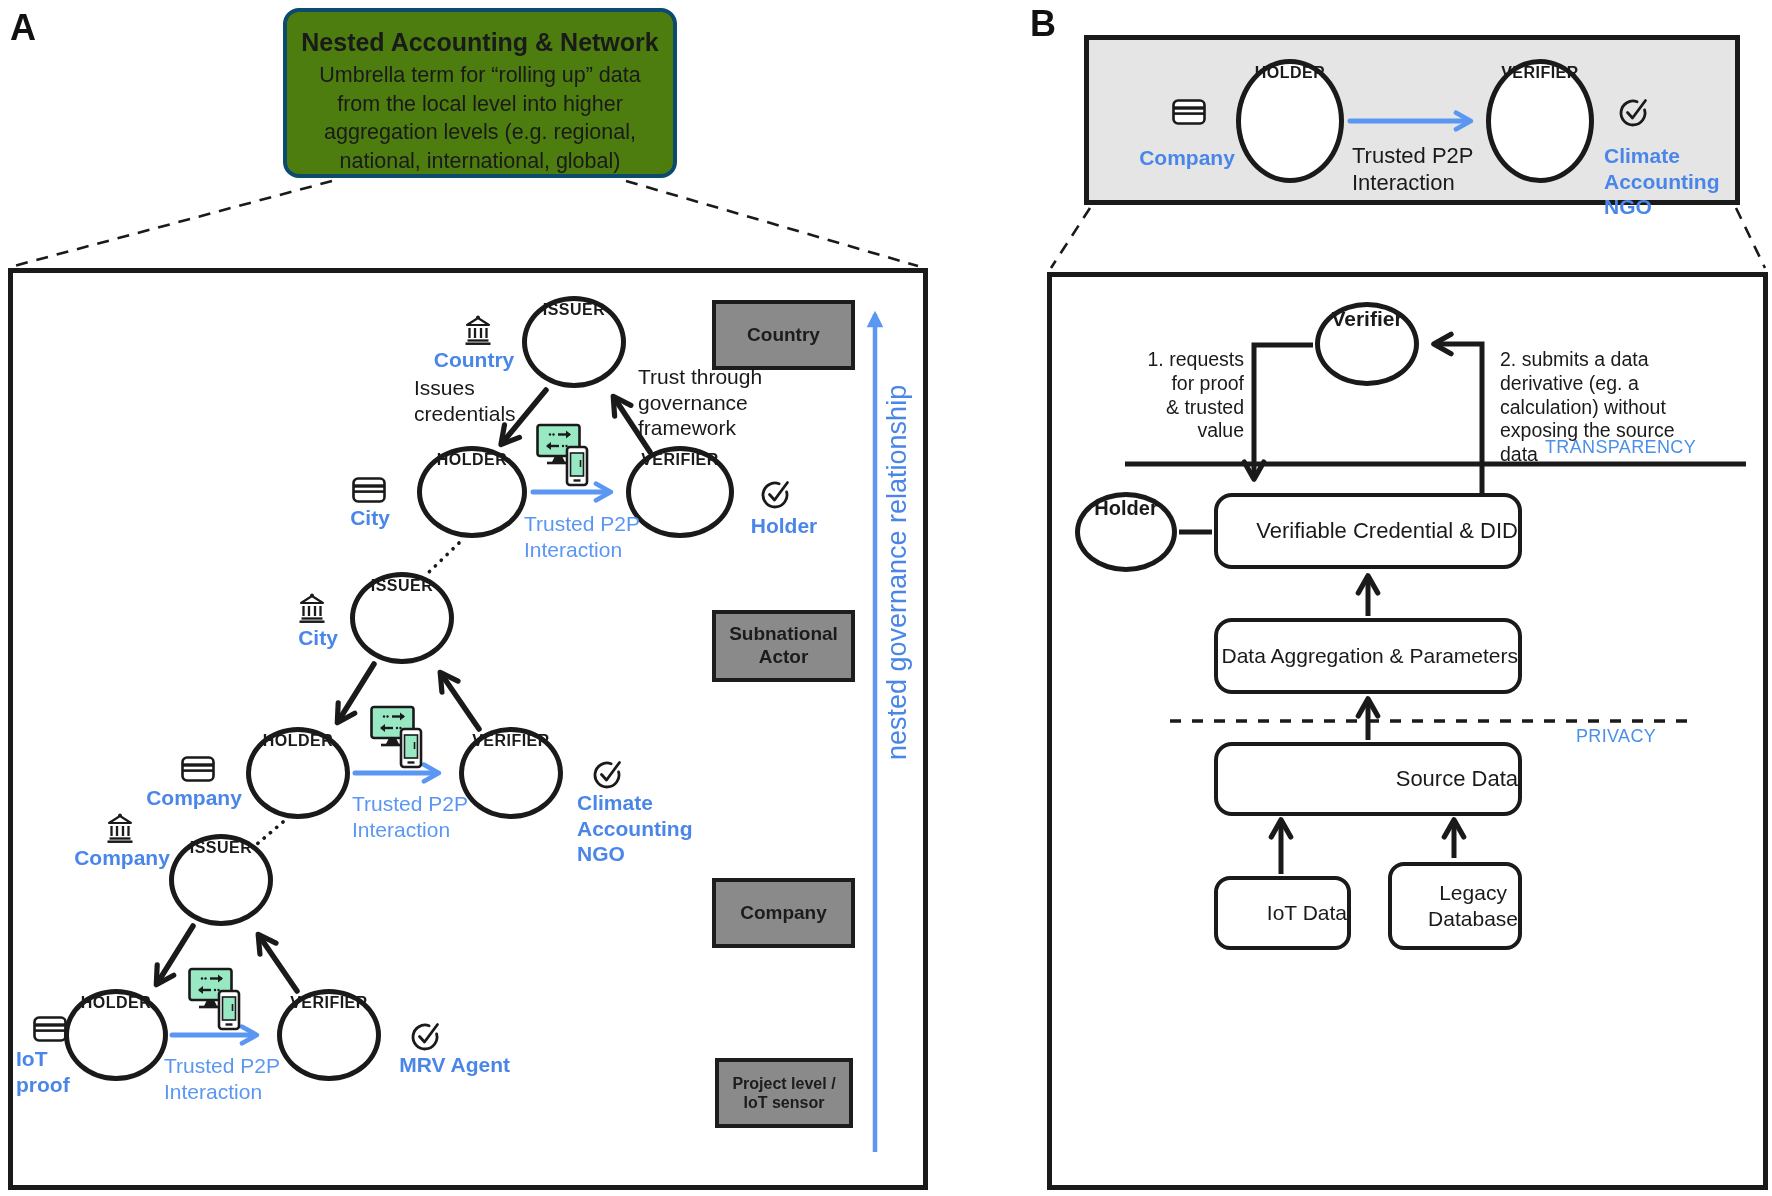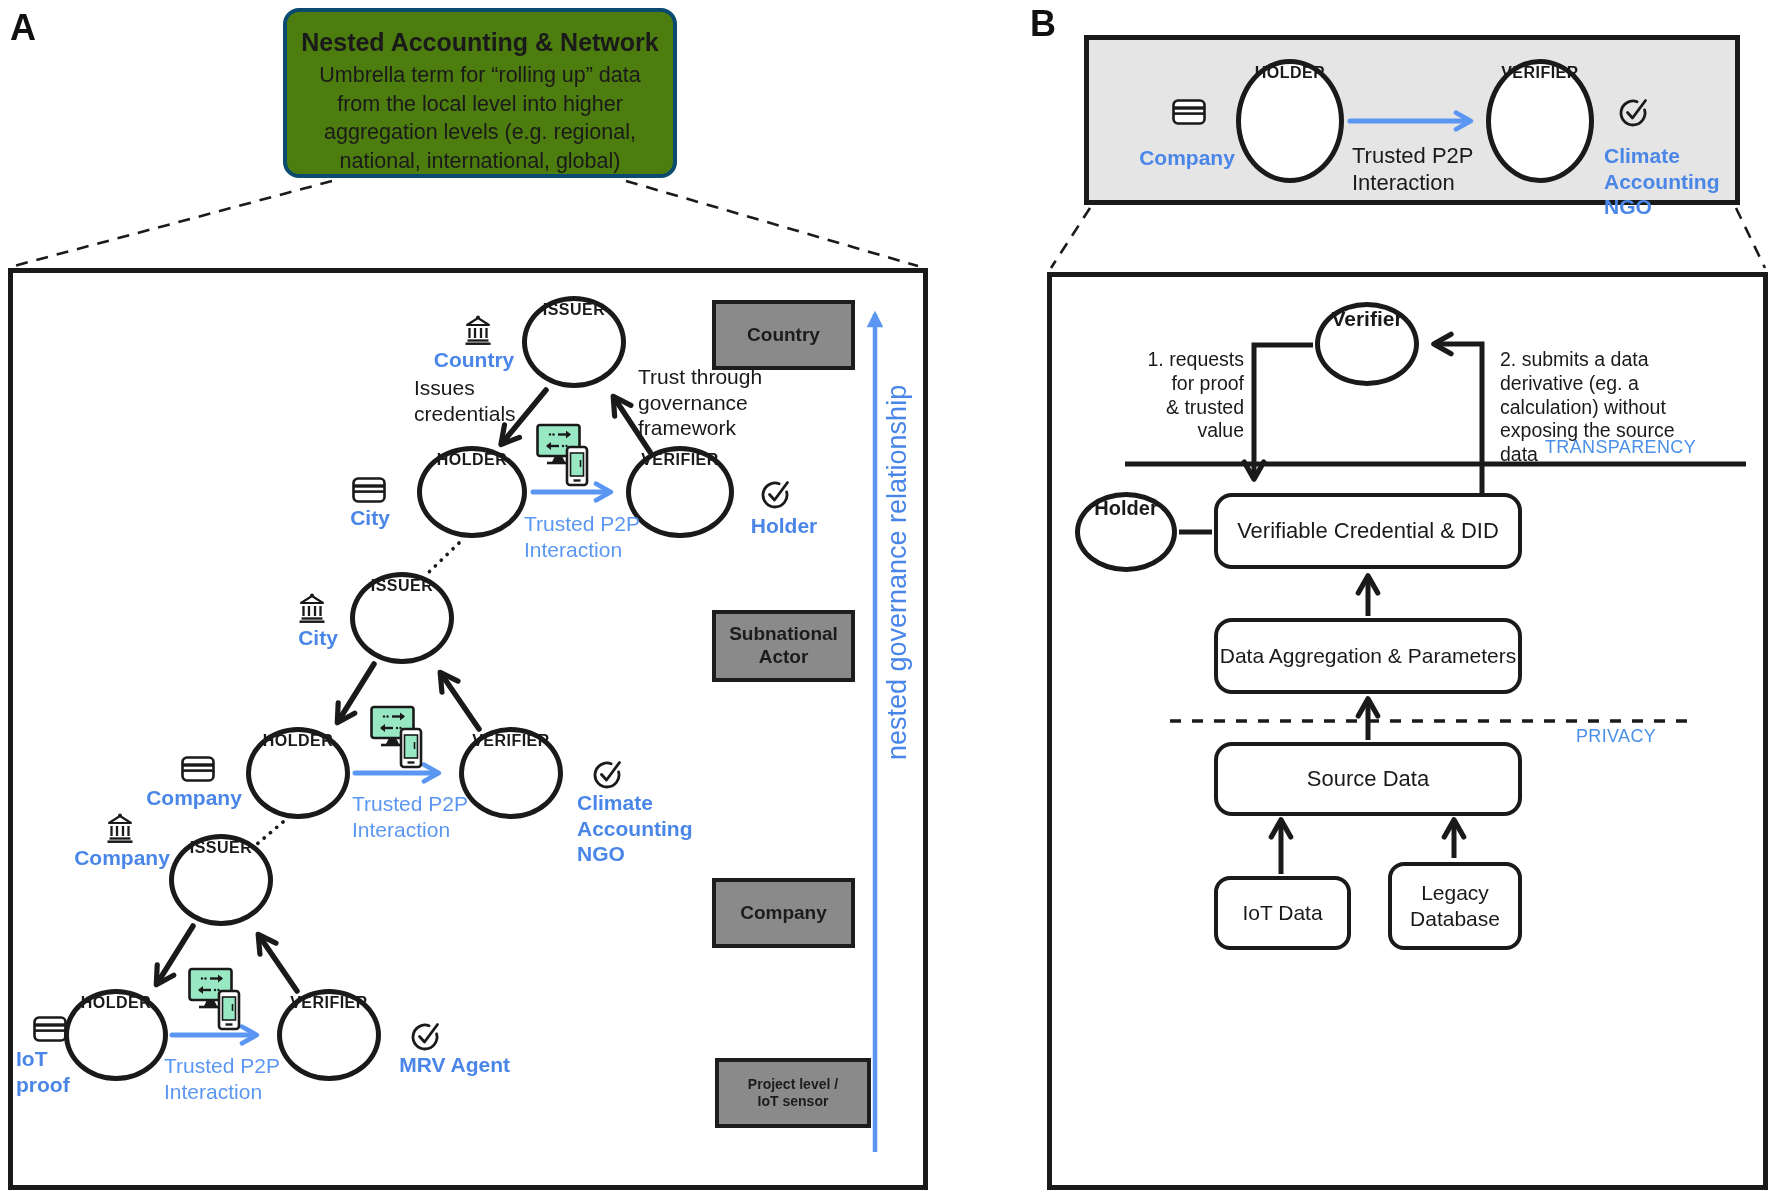--- a/index.html
+++ b/index.html
@@ -4,21 +4,21 @@
 <style>
   html,body{margin:0;padding:0;background:#ffffff}
   #fig{position:relative;width:1772px;height:1196px;background:#fff;
        font-family:"Liberation Sans",sans-serif;color:#1a1a1a;overflow:hidden}
   .panel{position:absolute;border:5px solid #1a1a1a;background:#fff;z-index:0;box-sizing:border-box}
   svg.layer{position:absolute;left:0;top:0;z-index:1;pointer-events:none}
   .circ{position:absolute;border:5px solid #1a1a1a;border-radius:50%;background:#fff;
         display:flex;align-items:flex-start;justify-content:center;font-weight:bold;
         letter-spacing:.03em;z-index:2;box-sizing:border-box;text-align:center}
   .rbox{position:absolute;border:4px solid #1a1a1a;border-radius:18px;background:#fff;
-        display:flex;align-items:center;justify-content:center;text-align:center;
+        display:flex;align-items:center;justify-content:flex-end;text-align:center;
         z-index:2;box-sizing:border-box;line-height:1.25}
   .lvl{position:absolute;background:#8a8a8a;border:4px solid #1d1d1d;display:flex;
        align-items:center;justify-content:center;font-weight:bold;font-size:19px;
        color:#1c1c1c;text-align:center;z-index:2;box-sizing:border-box;line-height:1.2}
   .callout{position:absolute;background:#4d7c0f;border:4px solid #0c4a6e;border-radius:16px;
        text-align:center;z-index:2;box-sizing:border-box}
   .txt{position:absolute;z-index:3;line-height:1.22}
   .blue{color:#4a86e8;font-weight:bold}
   .p2p{color:#5b97f2}
   .pre{white-space:pre-line}
@@ -190,21 +190,21 @@
   <div class="lvl" style="left:712px;top:300px;width:143px;height:70px">
       <span class="pre">Country</span>
     </div>
   <div class="lvl" style="left:712px;top:610px;width:143px;height:72px">
       <span class="pre">Subnational
 Actor</span>
     </div>
   <div class="lvl" style="left:712px;top:878px;width:143px;height:70px">
       <span class="pre">Company</span>
     </div>
-  <div class="lvl" style="left:715px;top:1058px;width:156px;height:70px;font-size:14px">
+  <div class="lvl" style="left:715px;top:1058px;width:138px;height:70px;font-size:16px">
       <span class="pre">Project level /
 IoT sensor</span>
     </div>
 
   <div class="txt" style="left:687px;top:556px;width:420px;text-align:center;font-size:27px;color:#4a86e8;transform:rotate(-90deg)">nested governance relationship</div>
 
   <div class="txt blue pre" style="left:420px;top:347px;width:108px;text-align:center;font-size:21px">Country</div>
   <div class="txt blue pre" style="left:332px;top:505px;width:76px;text-align:center;font-size:21px">City</div>
   <div class="txt blue pre" style="left:732px;top:513px;width:104px;text-align:center;font-size:21px">Holder</div>
   <div class="txt pre" style="left:414px;top:375px;width:140px;font-size:21px">Issues

